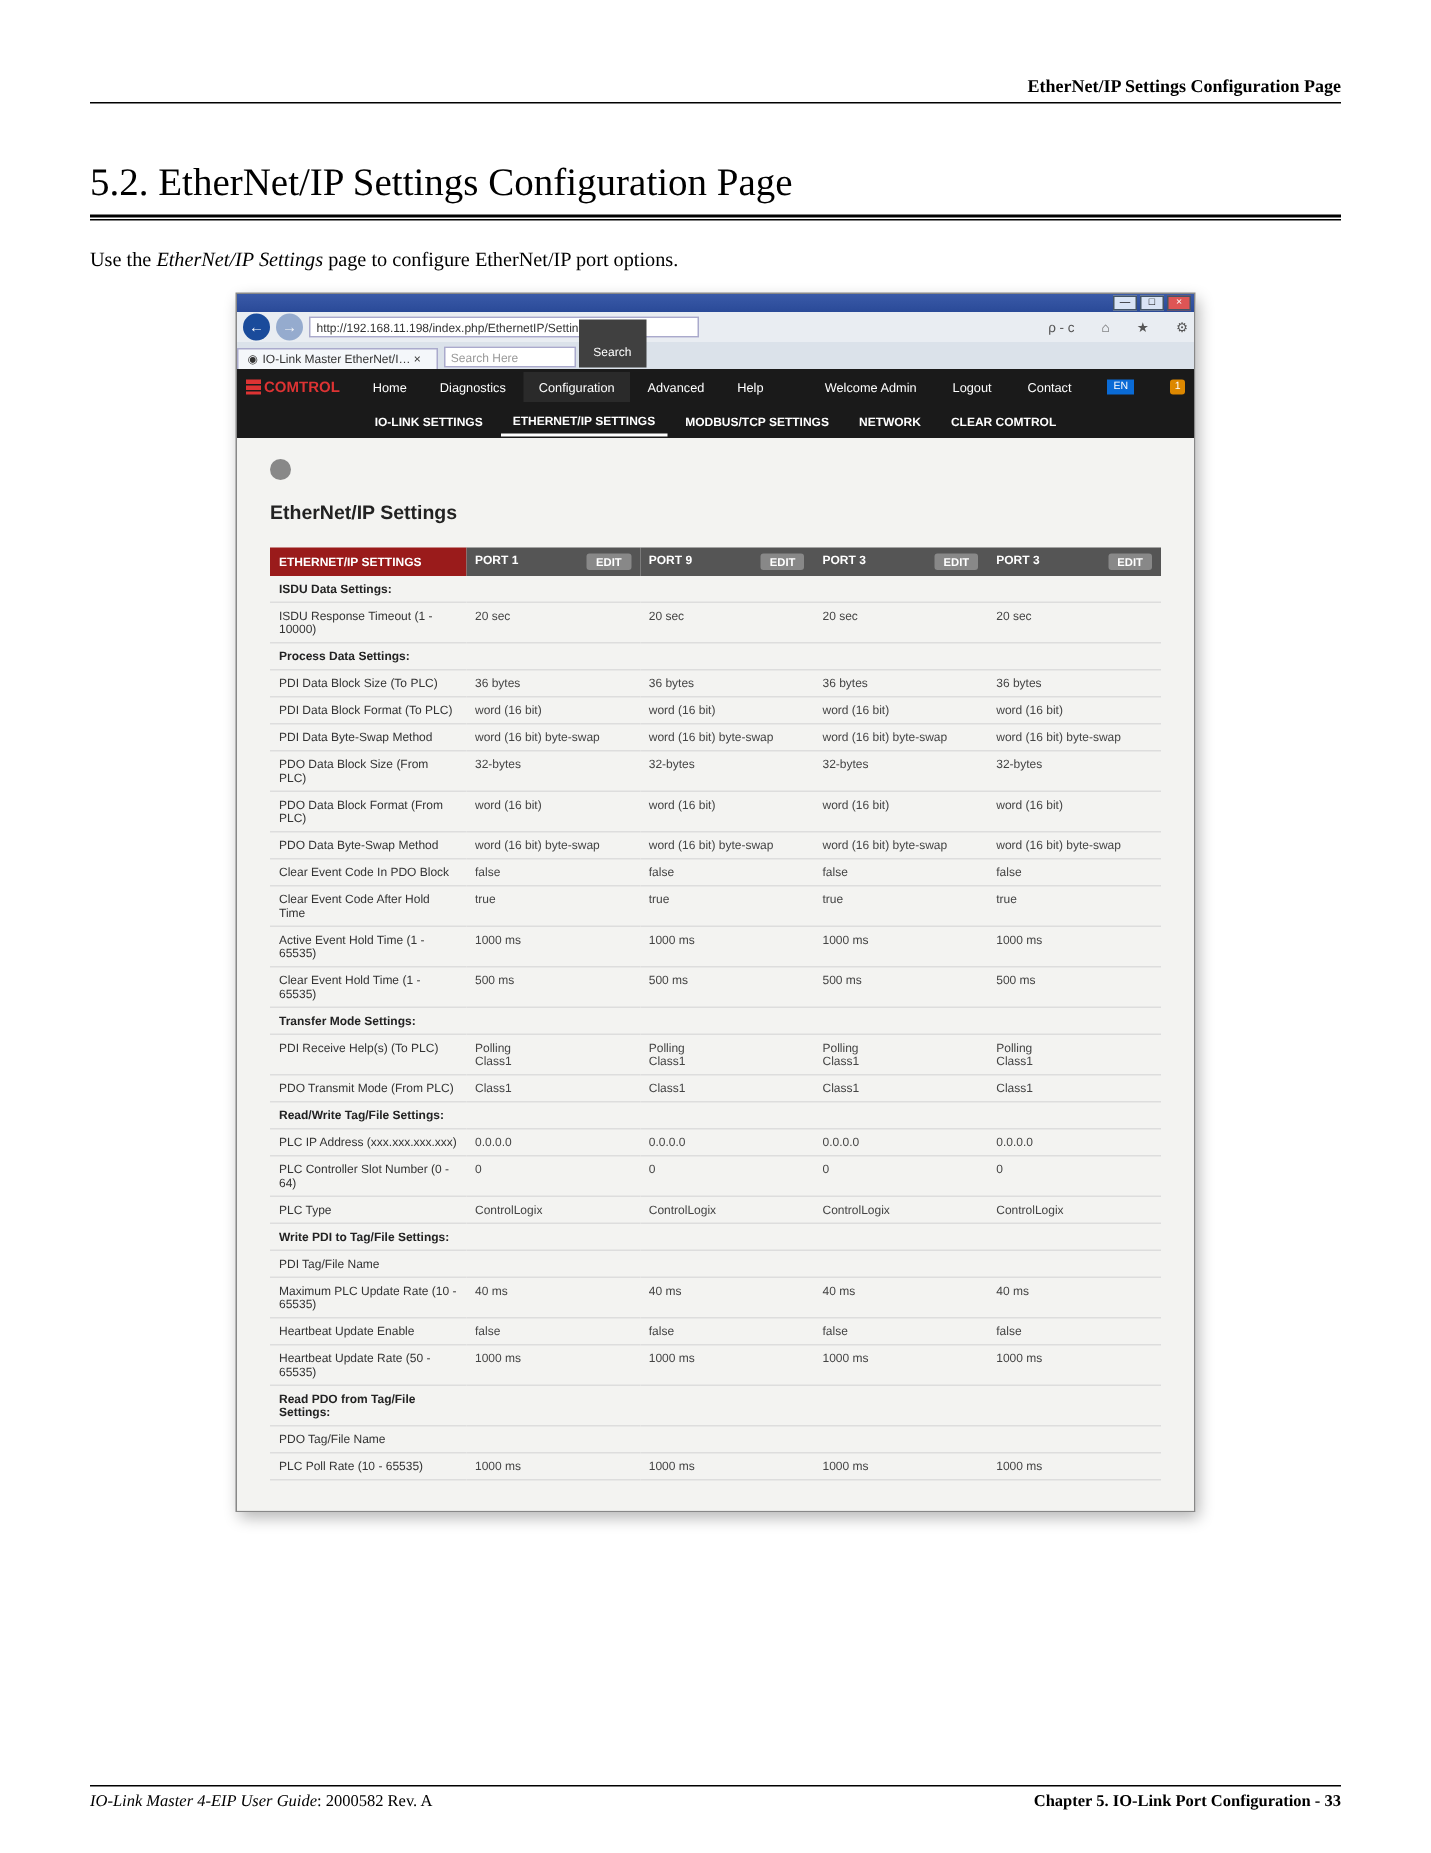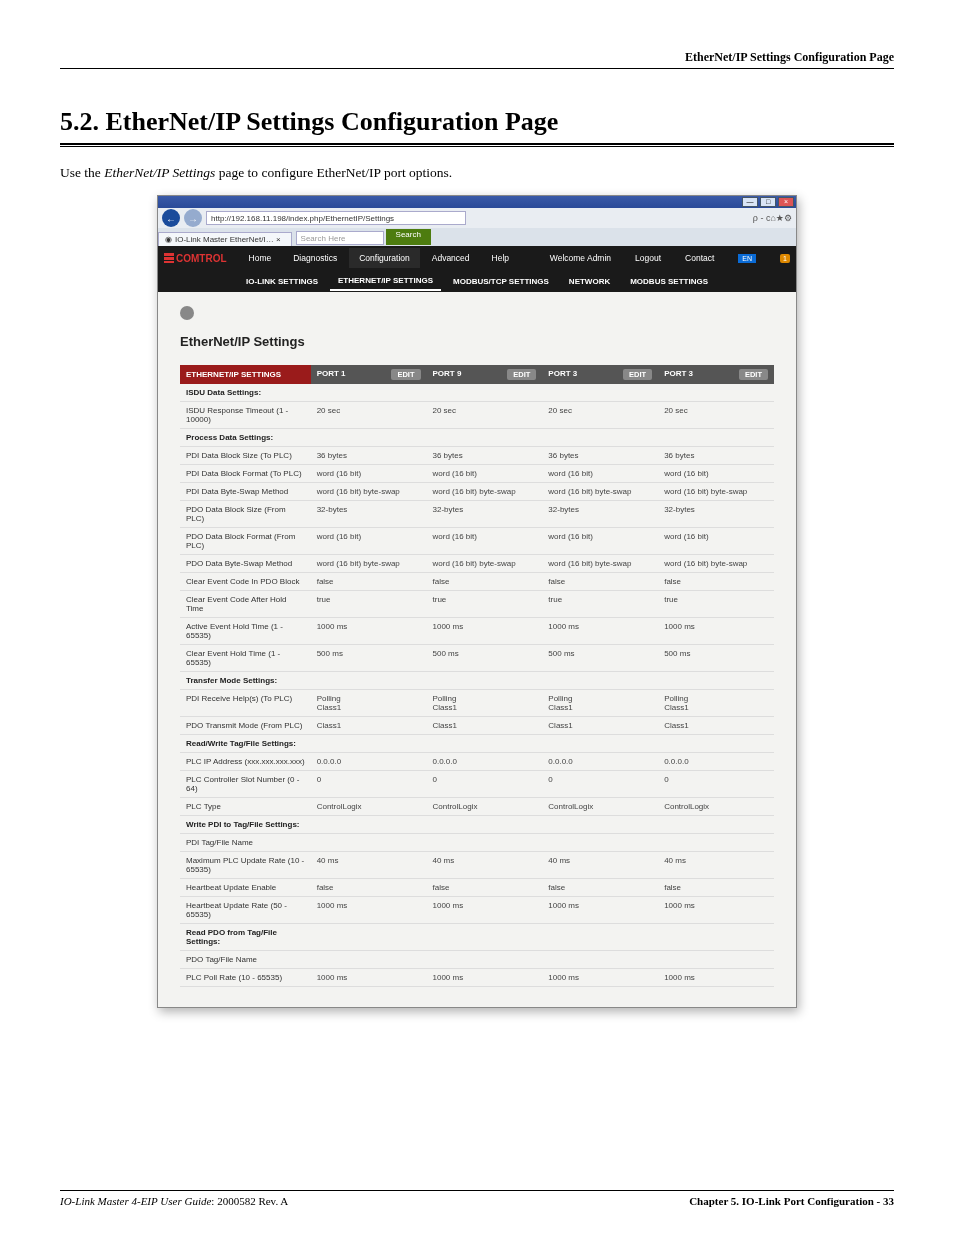--- a/index.html
+++ b/index.html
@@ -17,21 +17,21 @@
     text-align: right;
     font-weight: bold;
     font-size: 12px;
     padding-bottom: 3px;
     border-bottom: 1px solid #000;
     margin-bottom: 38px;
   }
   .section-title {
     font-family: Georgia, serif;
     font-size: 26px;
-    font-weight: bold;
+    font-weight: normal;
     margin-bottom: 6px;
   }
   .title-rule {
     border-top: 2px solid #000;
     border-bottom: 1px solid #000;
     height: 4px;
     margin-bottom: 18px;
   }
   .intro {
     font-size: 13.5px;
@@ -68,35 +68,35 @@
     padding: 0 4px;
     gap:4px;
   }
   .nav-circle {
     width:18px;height:18px;border-radius:50%;background:#1a4b9b;color:#fff;
     display:flex;align-items:center;justify-content:center;font-size:10px;font-weight:bold;
   }
   .nav-circle.fade{opacity:.4;}
   .addr-field{background:#fff;border:1px solid #aac;height:14px;flex:none;padding:0 4px;line-height:14px;font-size:8px;color:#333;}
   .addr-url{width:260px;}
-  .addr-icons{display:flex;gap:0;margin-left:auto;align-items:center;}
+  .addr-icons{display:flex;gap:18px;margin-left:auto;align-items:center;}
   .addr-icons span{font-size:9px;color:#555;}
   .tabrow{height:18px;background:#dbe2ea;display:flex;align-items:flex-end;}
   .tab{background:#f4f7fa;border:1px solid #aac;border-bottom:none;padding:2px 10px 2px 6px;font-size:8px;color:#333;display:flex;align-items:center;gap:3px;}
   .search-pill{background:#fff;border:1px solid #aac;height:14px;width:88px;padding:0 4px;font-size:8px;line-height:14px;color:#999;margin-left:4px;margin-bottom:1px;}
-  .search-btn{background:#4d7c0f;color:#fff;font-size:8px;padding:0 10px;height:16px;line-height:12px;margin-left:2px;margin-bottom:1px;}
+  .search-btn{background:#404040;color:#fff;font-size:8px;padding:16px 10px;height:16px;line-height:12px;margin-left:2px;margin-bottom:1px;}
 
   .page-body{background:#f3f3f1;padding:0;}
   .topnav{background:#1a1a1a;color:#fff;display:flex;align-items:center;height:24px;padding:0 6px;font-size:8.5px;position:relative;}
   .brand{color:#d33;font-weight:bold;font-size:10px;display:flex;align-items:center;gap:2px;}
   .brand .bars{display:inline-block;width:10px;height:10px;background:linear-gradient(#d33,#d33) 0 0/10px 3px no-repeat,linear-gradient(#d33,#d33) 0 4px/10px 3px no-repeat,linear-gradient(#d33,#d33) 0 8px/10px 2px no-repeat;}
   .navitems{display:flex;gap:2px;margin-left:12px;}
   .navitems span{color:#fff;padding:5px 10px;}
   .navitems .active{background:#2a2a2a;}
-  .topnav-right{margin-left:auto;display:flex;align-items:center;gap:24px;color:#fff;}
+  .topnav-right{margin-left:auto;display:flex;gap:24px;color:#fff;}
   .en-badge{background:#0a6bd6;color:#fff;padding:1px 4px;font-size:7px;}
   .alert-badge{background:#d80;color:#fff;padding:1px 3px;border-radius:2px;font-size:7px;}
 
   .subnav{background:#1a1a1a;color:#fff;height:22px;display:flex;align-items:center;justify-content:center;gap:4px;font-size:8px;}
   .subnav span{color:#fff;padding:4px 8px;font-weight:bold;}
   .subnav .selected{border-bottom:2px solid #fff;}
 
   .content{padding:14px 22px 20px 22px;background:#f3f3f1;}
   .gear{width:14px;height:14px;border-radius:50%;background:#888;display:inline-block;margin-bottom:4px;}
   .panel-title{font-size:13px;font-weight:bold;color:#222;margin:8px 0 16px 0;}
@@ -188,21 +188,21 @@
         <span class="en-badge">EN</span>
         <span class="alert-badge">1</span>
       </span>
     </div>
 
     <div class="subnav" id="subnav">
         <span>IO-LINK SETTINGS</span>
         <span class="selected">ETHERNET/IP SETTINGS</span>
         <span>MODBUS/TCP SETTINGS</span>
         <span>NETWORK</span>
-        <span>MODBUS SETTINGS</span>
+        <span>CLEAR COMTROL</span>
       </div>
 
     <div class="content">
       <span class="gear"></span>
       <div class="panel-title">EtherNet/IP Settings</div>
 
       <table class="settings">
         <thead>
           <tr>
             <th class="corner">ETHERNET/IP SETTINGS</th>

